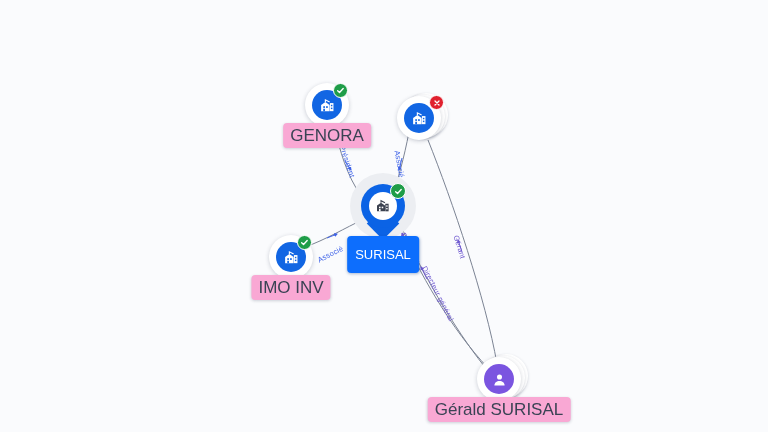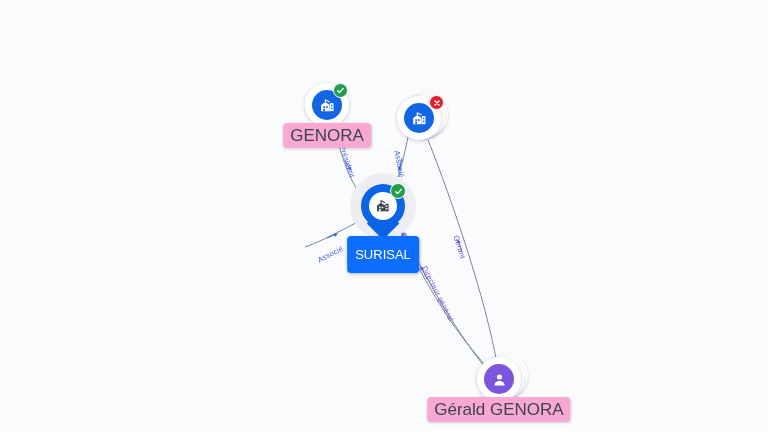--- a/index.html
+++ b/index.html
@@ -219,30 +219,54 @@
       </div>
       <div class="pin-badge">
         <svg width="9" height="9" viewBox="0 0 12 12">
           <path d="M2.2 6.2 L4.7 8.6 L9.6 3.4" stroke="#fff" stroke-width="1.8" fill="none" stroke-linecap="round" stroke-linejoin="round"></path>
         </svg>
       </div>
     </div>
     <div class="pin-label">SURISAL</div>
   </div>
 
+  <div class="node" style="left:291px;top:257px;">
+    <div class="node-stack">
+      <div class="node-disc">
+        <div class="inner-circle">
+          <svg width="17" height="17" viewBox="0 0 24 24" fill="none">
+            <path d="M3 20V11.2L9 7l6 4.2V20H3z" fill="#fff"></path>
+            <path d="M9 7V4l6 3.2" stroke="#fff" stroke-width="1.6" fill="none"></path>
+            <rect x="15.4" y="8.6" width="5" height="11.4" fill="#fff"></rect>
+            <rect x="6" y="13" width="2.4" height="2.4" fill="#1266e3"></rect>
+            <rect x="10" y="13" width="2.4" height="2.4" fill="#1266e3"></rect>
+            <rect x="6" y="16.6" width="2.4" height="3.4" fill="#1266e3"></rect>
+            <rect x="16.8" y="11" width="2.1" height="2.1" fill="#1266e3"></rect>
+            <rect x="16.8" y="15" width="2.1" height="2.1" fill="#1266e3"></rect>
+          </svg>
+        </div>
+      </div>
+      <div class="badge ok">
+        <svg width="9" height="9" viewBox="0 0 12 12">
+          <path d="M2.2 6.2 L4.7 8.6 L9.6 3.4" stroke="#fff" stroke-width="1.8" fill="none" stroke-linecap="round" stroke-linejoin="round"></path>
+        </svg>
+      </div>
+    </div>
+    <div class="node-label">IMO INV</div>
+  </div>
 
   <div class="node" style="left:499px;top:379px;">
     <div class="node-stack">
       <div class="stack-card c1"></div>
       <div class="stack-card c2"></div>
       <div class="node-disc">
         <div class="inner-circle person">
           <svg width="17" height="17" viewBox="0 0 24 24">
             <circle cx="12" cy="8.4" r="3.6" fill="#fff"></circle>
             <path d="M4.8 20.4c0-4 3.2-6.4 7.2-6.4s7.2 2.4 7.2 6.4z" fill="#fff"></path>
           </svg>
         </div>
       </div>
     </div>
-    <div class="node-label">Gérald GENORA</div>
+    <div class="node-label">Gérald SURISAL</div>
   </div>
 
 </div>
 
 </body></html>

